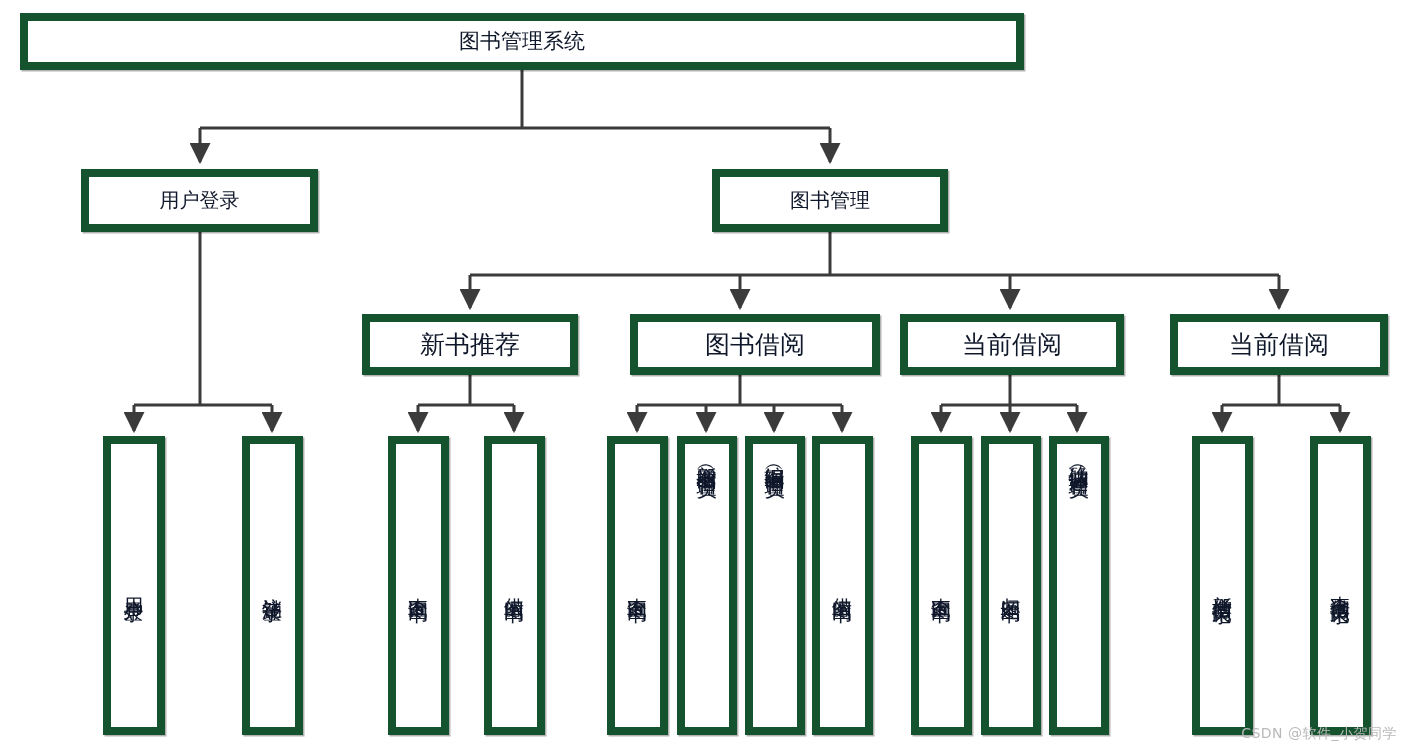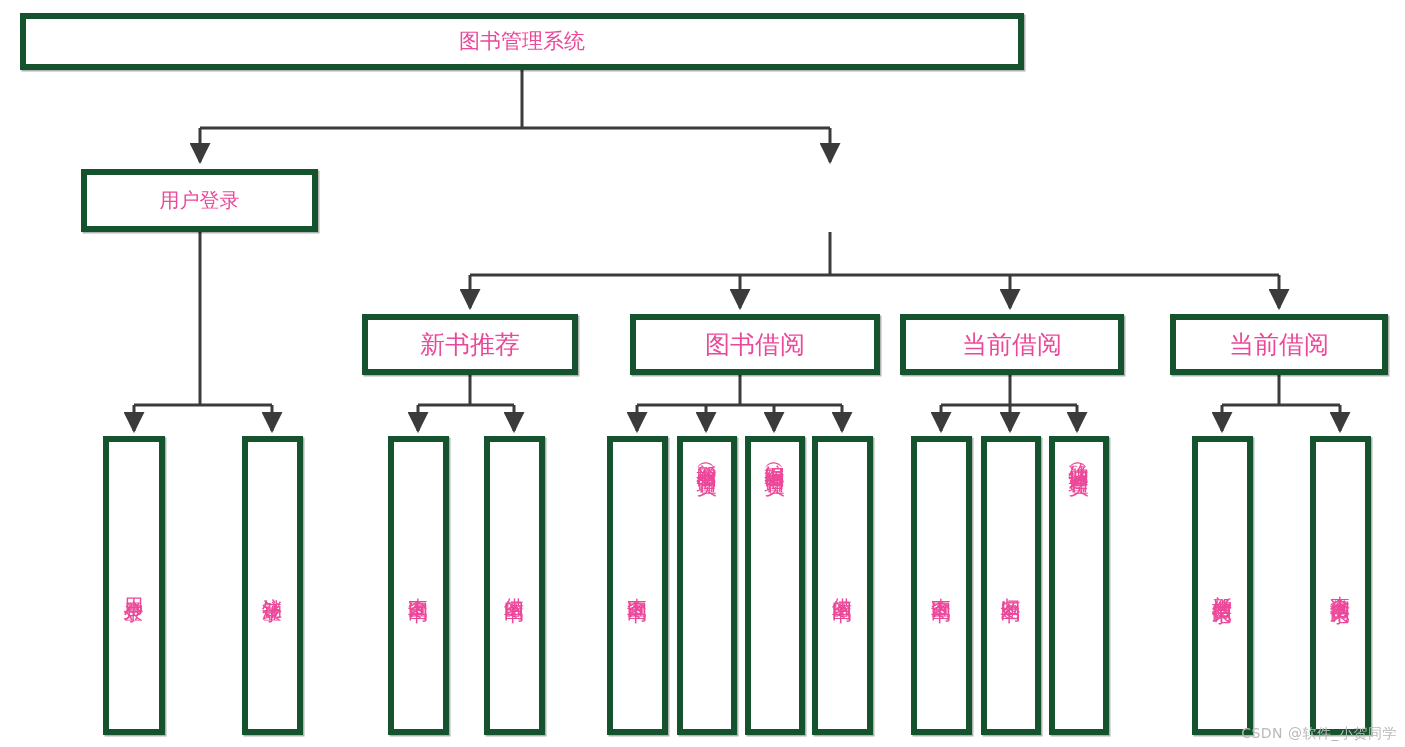--- a/index.html
+++ b/index.html
@@ -24,26 +24,26 @@
     top: 0;
     width: 1405px;
     height: 747px;
     pointer-events: none;
   }
   
   .node {
     position: absolute;
     box-sizing: border-box;
     background: #ffffff;
-    border: 6px solid #14532d;
+    border: 8px solid #14532d;
     box-shadow: 1.5px 1.5px 0 0 rgba(0,0,0,0.30);
     display: flex;
     align-items: center;
     justify-content: center;
-    color: #ec4899;
+    color: #0f172a;
     line-height: 1.12;
   }
   .node .label {
     display: block;
     text-align: center;
     white-space: pre-line;
   }
   
   .lvl1 { font-size: 21px; }
   
@@ -135,20 +135,23 @@
   </svg>
 
   <div class="node lvl1" style="left:20px; top:13px; width:1004px; height:57px;">
     <span class="label">图书管理系统</span>
   </div>
 
   <div class="node lvl2" style="left:81px; top:169px; width:237px; height:63px;">
     <span class="label">用户登录</span>
   </div>
 
+  <div class="node lvl2" style="left:712px; top:169px; width:236px; height:63px;">
+    <span class="label">图书管理</span>
+  </div>
 
   <div class="node lvl3" style="left:362px; top:314px; width:216px; height:61px;">
     <span class="label">新书推荐</span>
   </div>
 
   <div class="node lvl3" style="left:630px; top:314px; width:250px; height:61px;">
     <span class="label">图书借阅</span>
   </div>
 
   <div class="node lvl3" style="left:900px; top:314px; width:224px; height:61px;">

